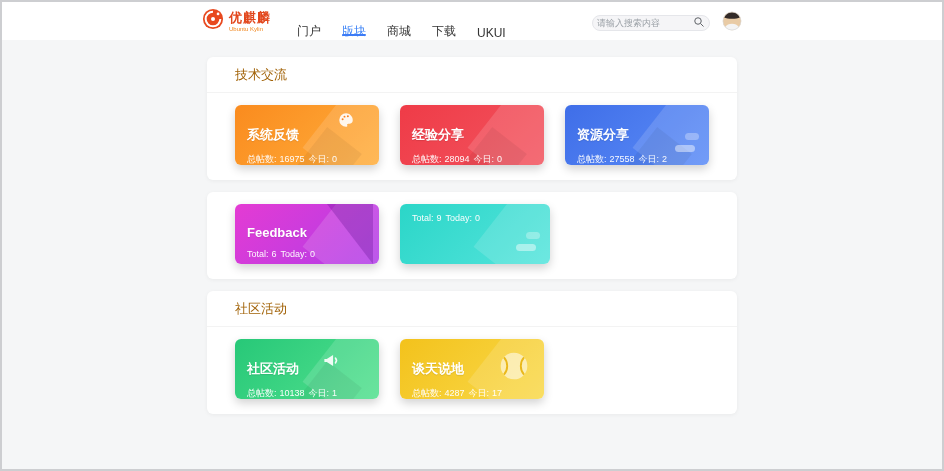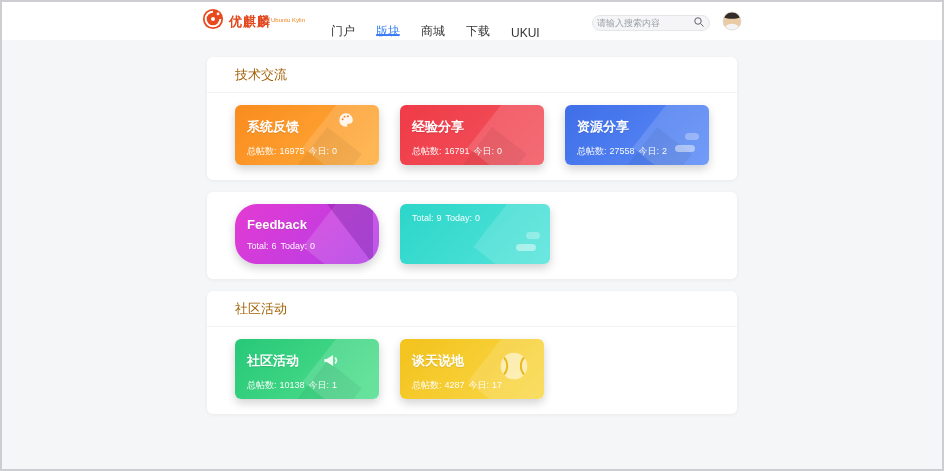--- a/index.html
+++ b/index.html
@@ -2,41 +2,41 @@
 <html><head>
 <meta charset="utf-8">
 <style>
   html,body{margin:0;padding:0;background:#fff;font-family:"Liberation Sans","DejaVu Sans",sans-serif;}
   .frame{width:944px;height:471px;box-sizing:border-box;border:2px solid #cdced1;background:#f5f6f7;overflow:hidden;}
 
   
   header{background:#fff;height:38px;}
   .header-inner{width:540px;height:100%;margin:0 auto;display:flex;align-items:center;}
   .logo{display:flex;align-items:center;gap:5px;margin-right:26px;cursor:pointer;text-decoration:none;}
-  .logo-text{display:flex;flex-direction:row;line-height:1;}
+  .logo-text{display:flex;flex-direction:column;line-height:1;}
   .logo-title{font-size:13px;font-weight:700;color:#e2471d;letter-spacing:1px;}
   .logo-subtitle{font-size:6px;color:#f08318;margin-top:2px;}
   nav{display:flex;gap:21px;height:100%;align-items:flex-end;}
   .nav-item{font-size:12px;color:#333;display:flex;align-items:center;position:relative;cursor:pointer;text-decoration:none;}
   .nav-item.active{color:#3b82f6;}
   .nav-item.active::after{content:'';position:absolute;left:0;right:0;bottom:4px;height:2px;border-radius:1px;background:#3c7bf6;}
   .search{margin-left:auto;position:relative;}
   .search-input{width:118px;height:16px;box-sizing:border-box;border:1px solid #e5e6ea;background:#f5f5f7;border-radius:10px;padding:0 22px 0 4px;font-size:9px;color:#333;outline:none;font-family:inherit;}
   .search-input::placeholder{color:#9aa0a6;}
   .search-icon{position:absolute;right:5px;top:4px;cursor:pointer;line-height:0;}
   .avatar{margin-left:12px;width:20px;height:20px;border-radius:50%;overflow:hidden;cursor:pointer;line-height:0;}
 
   
   main{width:530px;margin:0 auto;padding-top:17px;}
   .panel{background:#fff;border-radius:6px;box-shadow:0 1px 4px rgba(0,0,0,.05);margin-bottom:12px;}
   .panel-title{margin:0;font-size:13px;font-weight:500;color:#a16207;padding:0 28px;line-height:35px;border-bottom:1px solid #f3f3f3;}
   .cards{display:flex;gap:21px;padding:12px 28px 15px;}
   .card{position:relative;width:144px;height:60px;box-sizing:border-box;border-radius:6px;padding:9px 12px;color:#fff;overflow:hidden;box-shadow:0 4px 10px rgba(0,0,0,.18);cursor:pointer;text-decoration:none;display:block;flex-shrink:0;}
   .card.wide{width:150px;}
-  .card-title{font-size:13px;font-weight:700;margin:4px 0 9px 0;position:relative;z-index:2;text-shadow:0 1px 1px rgba(0,0,0,.10);}
+  .card-title{font-size:13px;font-weight:700;margin:12px 0 9px 0;position:relative;z-index:2;text-shadow:0 1px 1px rgba(0,0,0,.10);}
   .card-stats{font-size:9px;display:flex;gap:4px;position:relative;z-index:2;white-space:nowrap;color:rgba(255,255,255,.96);}
   .stat .lbl{margin-right:3px;}
 
   
   .deco{position:absolute;z-index:1;}
   .deco-a{width:70px;height:110px;background:rgba(255,255,255,.14);transform:rotate(38deg);right:-20px;top:-34px;}
   .deco-b{width:44px;height:70px;background:rgba(0,0,0,.05);transform:rotate(38deg);right:34px;bottom:-38px;}
   .deco-tri{right:6px;top:0;width:0;height:0;border-left:46px solid transparent;border-top:60px solid rgba(90,10,140,.28);}
   .pill{position:absolute;z-index:1;right:14px;bottom:13px;width:20px;height:7px;border-radius:4px;background:rgba(255,255,255,.45);}
   .pill.p2{right:10px;bottom:25px;width:14px;background:rgba(255,255,255,.30);}
@@ -120,21 +120,21 @@
             <span class="stat"><span class="lbl">总帖数:</span><span>16975</span></span>
             <span class="stat"><span class="lbl">今日:</span><span>0</span></span>
           </div>
         </a>
 
         <a class="card" style="background: linear-gradient(135deg, rgb(239, 59, 71), rgb(242, 84, 95));">
           <span class="deco deco-a"></span>
           <span class="deco deco-b"></span>
           <div class="card-title">经验分享</div>
           <div class="card-stats">
-            <span class="stat"><span class="lbl">总帖数:</span><span>16791</span></span>
+            <span class="stat"><span class="lbl">总帖数:</span><span>28094</span></span>
             <span class="stat"><span class="lbl">今日:</span><span>0</span></span>
           </div>
         </a>
 
         <a class="card" style="background: linear-gradient(135deg, rgb(63, 110, 232), rgb(91, 140, 247));">
           <span class="deco deco-a"></span>
           <span class="deco deco-b"></span>
           <span class="pill"></span>
           <span class="pill p2"></span>
           <div class="card-title">资源分享</div>
@@ -143,21 +143,21 @@
             <span class="stat"><span class="lbl">今日:</span><span>2</span></span>
           </div>
         </a>
 
       </div>
     </section>
 
     <section class="panel">
       <div class="cards">
 
-        <a class="card" style="background: linear-gradient(135deg, rgb(228, 59, 211), rgb(177, 61, 232)); border-radius: 22px;">
+        <a class="card" style="background: linear-gradient(135deg, rgb(228, 59, 211), rgb(177, 61, 232));">
           <span class="deco deco-a"></span>
           <span class="deco deco-tri"></span>
           <div class="card-title">Feedback</div>
           <div class="card-stats">
             <span class="stat"><span class="lbl">Total:</span><span>6</span></span>
             <span class="stat"><span class="lbl">Today:</span><span>0</span></span>
           </div>
         </a>
 
         <a class="card wide" style="background: linear-gradient(135deg, rgb(43, 214, 200), rgb(85, 228, 220));">

